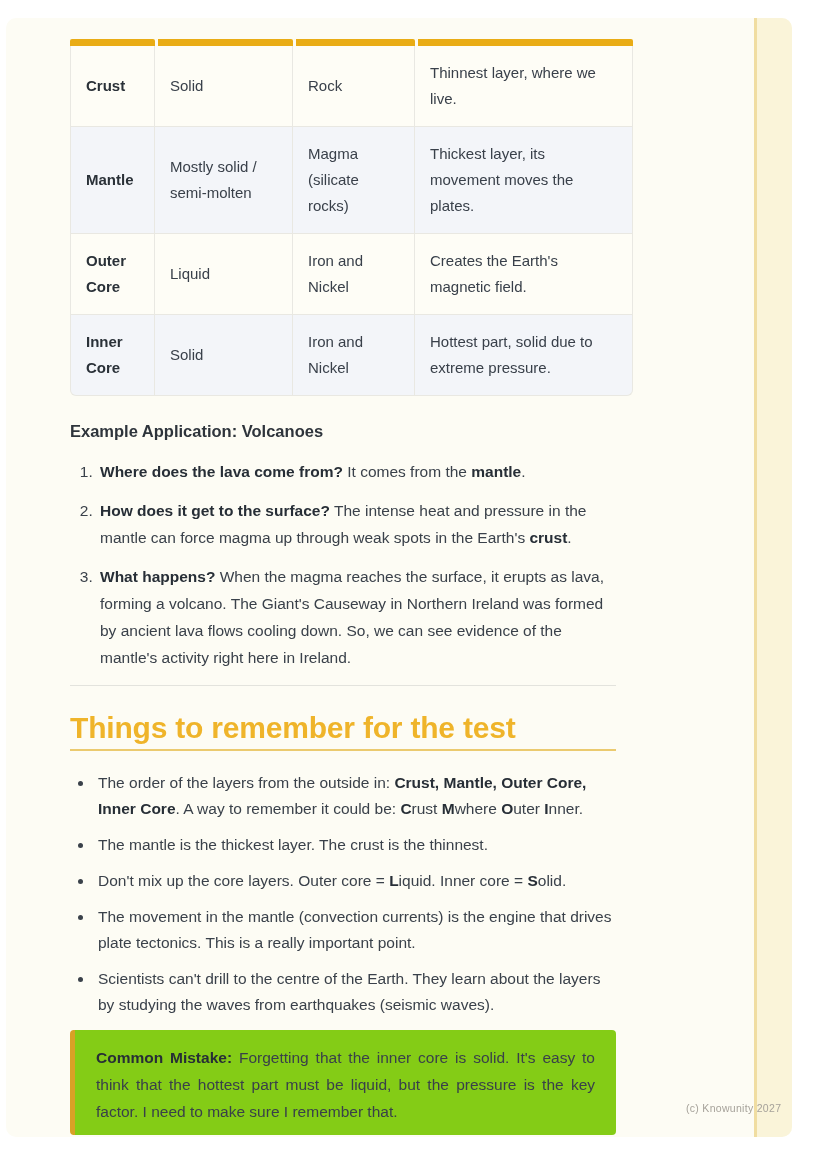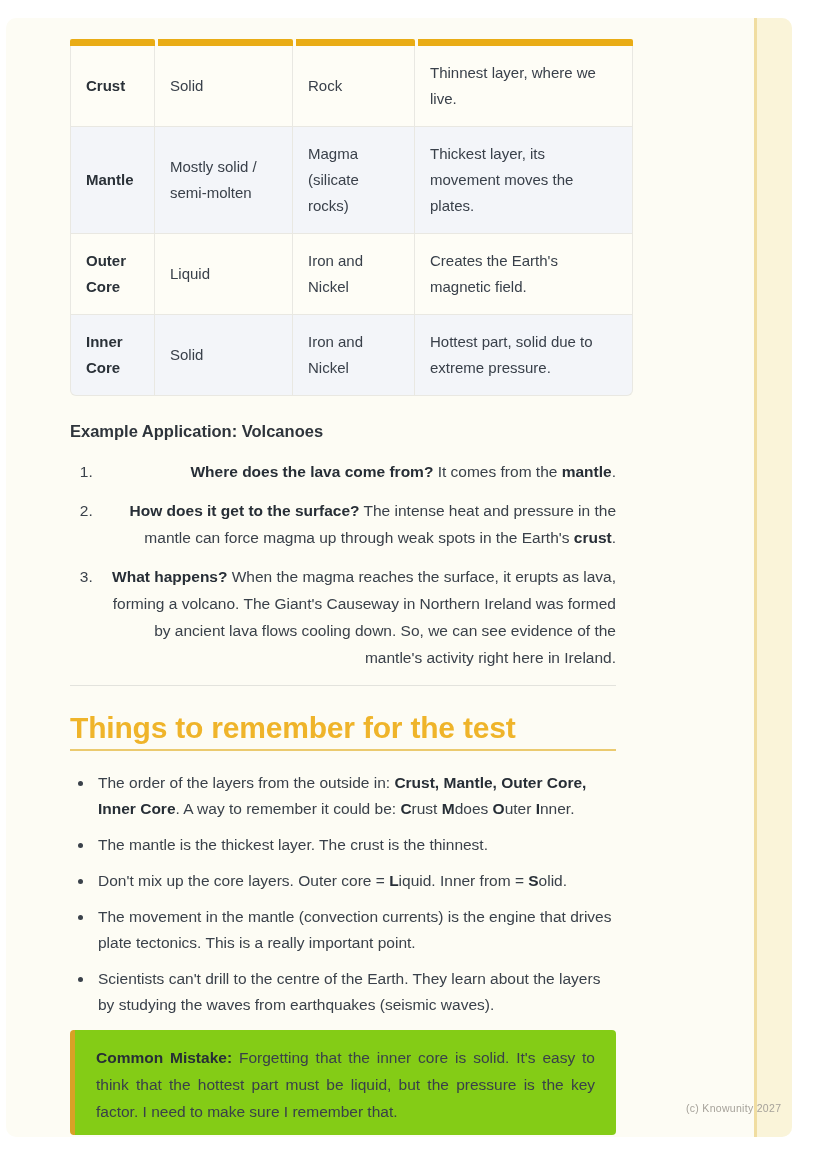--- a/index.html
+++ b/index.html
@@ -62,21 +62,21 @@
 
   
   .sec-h3 { top: 403px; }
   h3.example-heading {
     margin: 0; font-size: 16.5px; font-weight: 700;
     color: #2e343b; line-height: 1.3;
   }
   .sec-ol { top: 440px; }
   ol.steps {
     margin: 0; padding-left: 27px;
-    font-size: 15.5px; line-height: 27px; color: #3a414a; text-align: right;
+    font-size: 15.5px; line-height: 27px; color: #3a414a;
   }
   ol.steps li { margin-bottom: 12px; padding-left: 3px; }
   b { font-weight: 700; color: #272e36; }
 
   
   .sec-hr { top: 667px; }
   hr.divider { margin: 0; border: none; border-top: 1px solid #e3e3dd; }
   .sec-h1 { top: 691px; }
   h1.remember-heading {
     margin: 0; font-size: 30px; font-weight: 700;
@@ -183,23 +183,23 @@
     <div class="sec sec-hr">
       <hr class="divider">
     </div>
 
     <div class="sec sec-h1">
       <h1 class="remember-heading">Things to remember for the test</h1>
     </div>
 
     <div class="sec sec-ul">
       <ul class="remember">
-          <li><span>The order of the layers from the outside in: </span><b>Crust, Mantle, Outer Core, Inner Core</b><span>. A way to remember it could be: </span><b>C</b><span>rust </span><b>M</b><span>does </span><b>O</b><span>uter </span><b>I</b><span>nner.</span></li>
+          <li><span>The order of the layers from the outside in: </span><b>Crust, Mantle, Outer Core, Inner Core</b><span>. A way to remember it could be: </span><b>C</b><span>rust </span><b>M</b><span>where </span><b>O</b><span>uter </span><b>I</b><span>nner.</span></li>
           <li><span>The mantle is the thickest layer. The crust is the thinnest.</span></li>
-          <li><span>Don't mix up the core layers. Outer core = </span><b>L</b><span>iquid. Inner from = </span><b>S</b><span>olid.</span></li>
+          <li><span>Don't mix up the core layers. Outer core = </span><b>L</b><span>iquid. Inner core = </span><b>S</b><span>olid.</span></li>
           <li><span>The movement in the mantle (convection currents) is the engine that drives plate tectonics. This is a really important point.</span></li>
           <li><span>Scientists can't drill to the centre of the Earth. They learn about the layers by studying the waves from earthquakes (seismic waves).</span></li>
         </ul>
     </div>
 
     <div class="sec sec-callout">
       <div class="callout">
         <p><b>Common Mistake:</b><span> Forgetting that the inner core is solid. It's easy to think that the hottest part must be liquid, but the pressure is the key factor. I need to make sure I remember that.</span></p>
       </div>
     </div>

